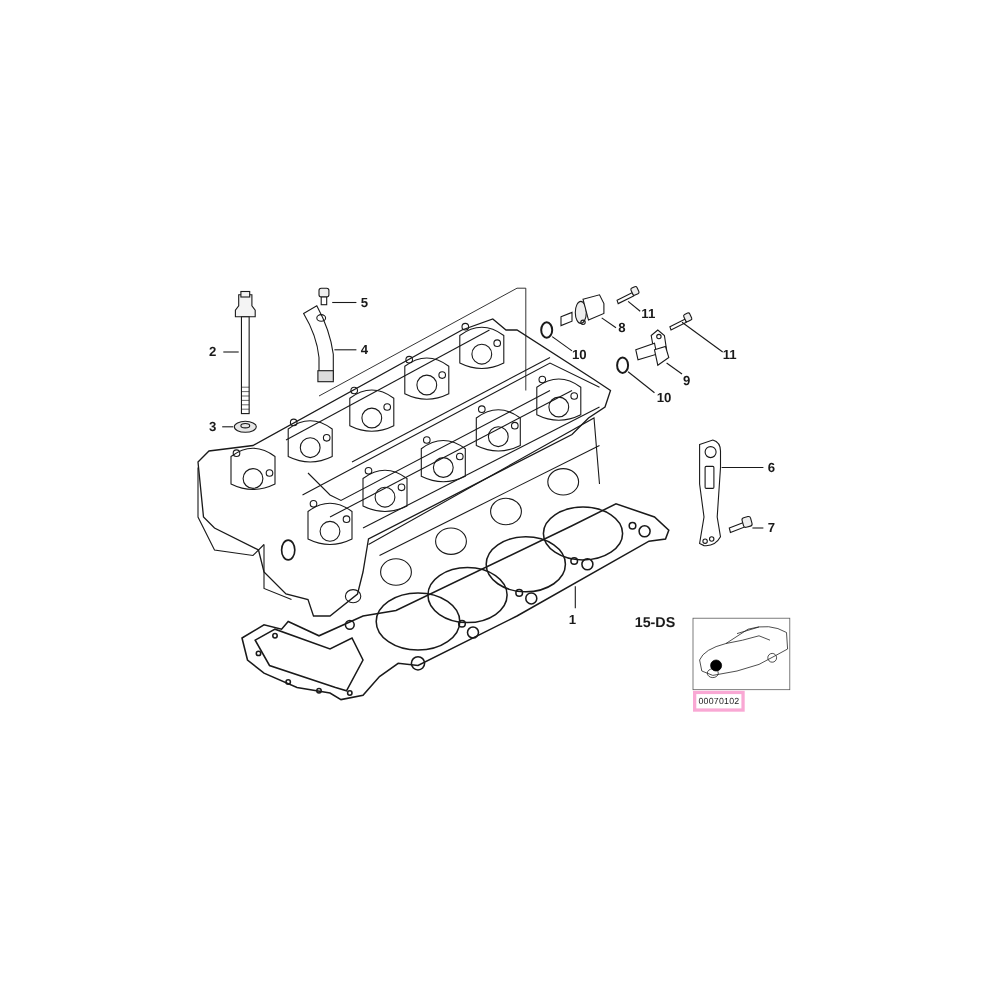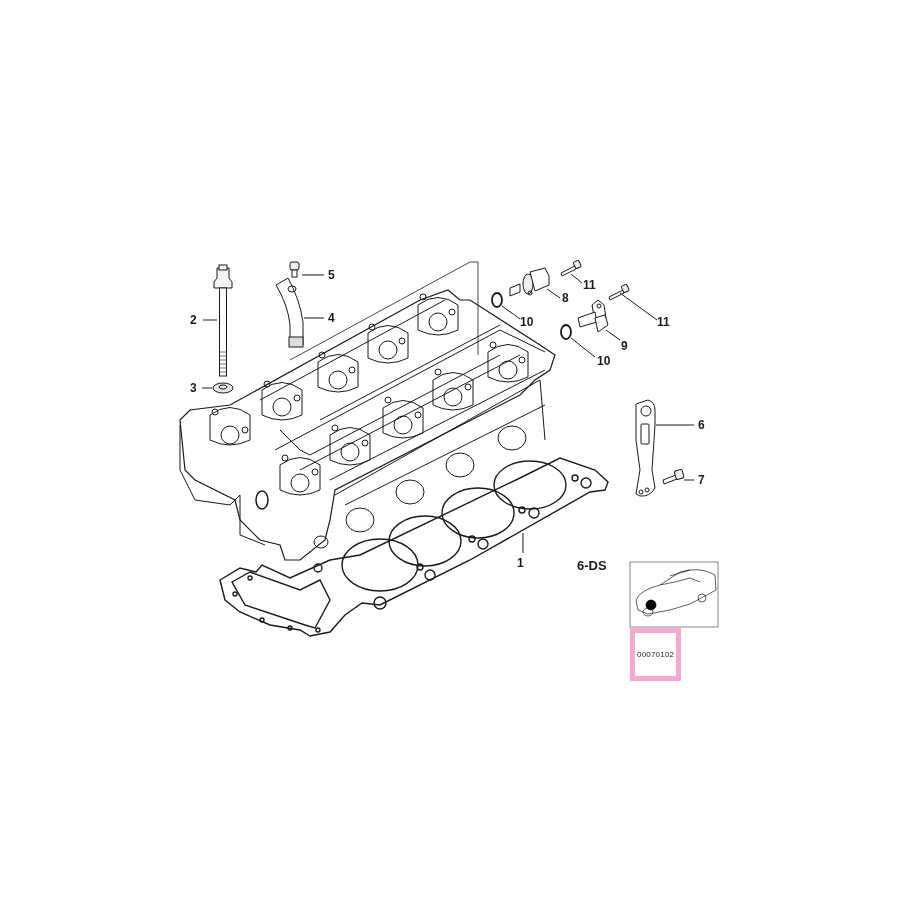--- a/index.html
+++ b/index.html
@@ -1,20 +1,20 @@
 <!DOCTYPE html>
 <html><head>
   <meta charset="utf-8">
   <style>
     html, body { margin: 0; padding: 0; background: #ffffff; }
     body { width: 900px; height: 900px; position: relative; overflow: hidden; font-family: "Liberation Sans", sans-serif; }
     #canvas { position: absolute; left: 0; top: 0; width: 900px; height: 900px; }
     .callout { position: absolute; font-family: "Liberation Sans", sans-serif; font-weight: bold; font-size: 12px; color: #1a1a1a; line-height: 12px; cursor: pointer; }
     .group-label { position: absolute; font-family: "Liberation Sans", sans-serif; font-weight: bold; font-size: 13px; color: #1a1a1a; }
-    .ref-code { position: absolute; left: 630px; top: 628px; border: 5px solid #f9a8d4; font-family: "Liberation Sans", sans-serif; font-size: 8px; padding: 17px 2px; color: #222; background: #fff; letter-spacing: 0.2px; }
+    .ref-code { position: absolute; left: 630px; top: 628px; border: 3px solid #f9a8d4; font-family: "Liberation Sans", sans-serif; font-size: 8px; padding: 2px 2px; color: #222; background: #fff; letter-spacing: 0.2px; }
   </style>
 </head>
 <body>
 
 <svg id="canvas" viewBox="0 0 900 900" xmlns="http://www.w3.org/2000/svg" fill="none" stroke="#1a1a1a" stroke-width="1">
 
   <g stroke-width="1.4">
     <path d="M220,580 L240,568 L256,572 L262,565 L290,578 L330,560 L360,555 L520,478 L560,458 L595,470 L608,482 L605,490 L590,492 L470,560 L380,605 L362,603 L345,615 L330,632 L310,636 L300,630 L270,625 L240,612 L225,600 Z"></path>
     <path d="M232,582 L250,572 L300,590 L320,580 L330,600 L315,628 L305,625 L245,605 Z"></path>
     <ellipse cx="380" cy="565" rx="38" ry="26"></ellipse>
@@ -205,14 +205,14 @@
 <span class="callout" style="left:328px;top:269px;">5</span>
 <span class="callout" style="left:698px;top:419px;">6</span>
 <span class="callout" style="left:698px;top:474px;">7</span>
 <span class="callout" style="left:562px;top:292px;">8</span>
 <span class="callout" style="left:621px;top:340px;">9</span>
 <span class="callout" style="left:520px;top:316px;">10</span>
 <span class="callout" style="left:597px;top:355px;">10</span>
 <span class="callout" style="left:583px;top:279px;">11</span>
 <span class="callout" style="left:657px;top:316px;">11</span>
 
-<span class="group-label" style="left:577px;top:558px;">6-DS</span>
+<span class="group-label" style="left:577px;top:558px;">15-DS</span>
 <span class="ref-code">00070102</span>
 
 </body></html>

